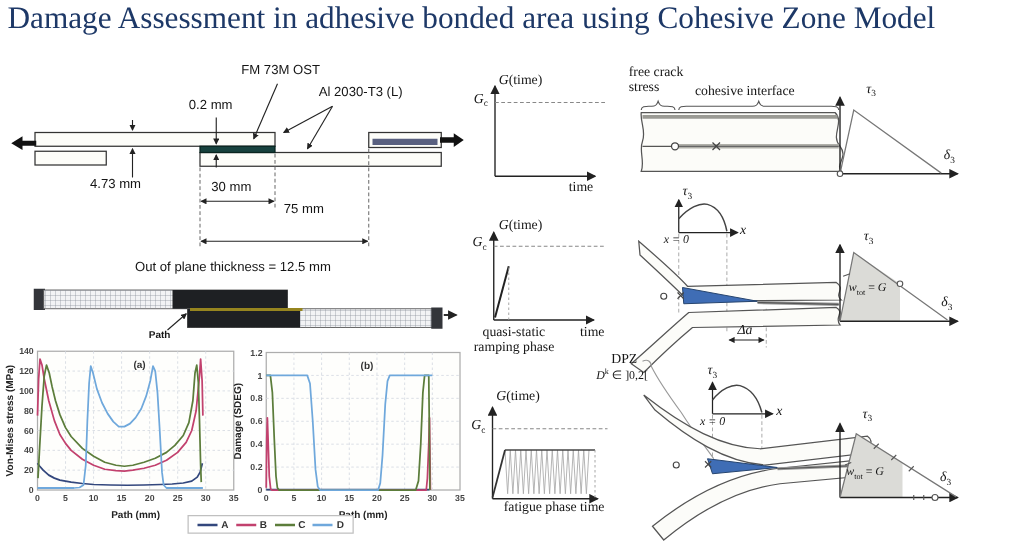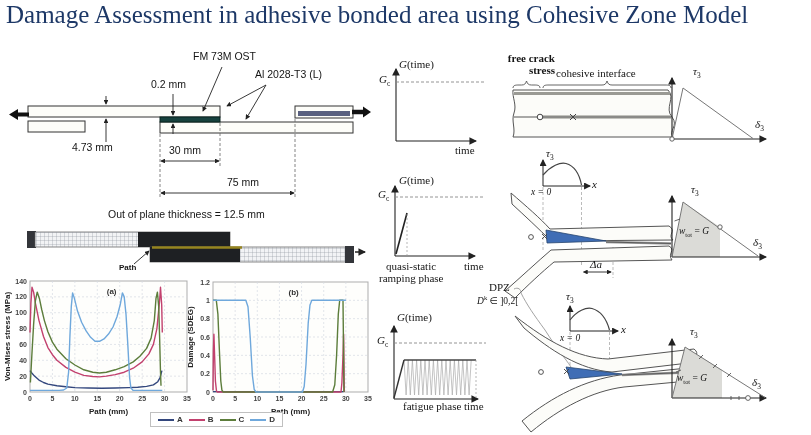--- a/index.html
+++ b/index.html
@@ -6,21 +6,21 @@
   #stage{position:relative;width:811px;height:435px;background:#ffffff;overflow:hidden;
          font-family:"Liberation Sans",sans-serif;}
   .title{position:absolute;left:6px;top:1px;width:802px;font-family:"Liberation Serif",serif;
          font-size:25px;color:#1d3867;white-space:nowrap;}
   .lbl{position:absolute;font-family:"Liberation Sans",sans-serif;font-size:10.5px;color:#151515;
        white-space:nowrap;line-height:1.05;}
   .serif{font-family:"Liberation Serif",serif;font-size:11px;}
   .it{font-style:italic;}
   .sm{font-size:9.5px;}
   .xs{font-size:8px;font-weight:bold;}
-  .ctr{text-align:right;font-weight:bold;}
+  .ctr{text-align:left;}
   .lbl sub{font-size:68%;}
   .lbl sup{font-size:68%;}
   svg{position:absolute;left:0;top:0;}
   .tick{font:bold 7px "Liberation Sans",sans-serif;fill:#444;}
   .alabel{font:bold 8px "Liberation Sans",sans-serif;fill:#222;}
   .plabel{font:bold 8px "Liberation Sans",sans-serif;fill:#333;}
   #legend{position:absolute;left:150px;top:412px;display:inline-flex;align-items:center;gap:6px;
           border:1px solid #c0c0c0;background:#fff;padding:2px 7px;font:bold 8px "Liberation Sans",sans-serif;color:#333;}
   #legend .sw{display:inline-block;width:16px;height:2px;margin-right:3px;vertical-align:middle;}
 </style>
@@ -261,25 +261,25 @@
         <line x1="713" y1="368" x2="717" y2="364"></line>
         <line x1="727" y1="377" x2="731" y2="373"></line>
         <line x1="731" y1="396" x2="731" y2="400"></line>
         <line x1="739" y1="396" x2="739" y2="400"></line>
       </g>
       <circle cx="748" cy="398" r="2.4" fill="#fff" stroke="#555" stroke-width="0.9"></circle>
     </g>
   </svg>
 
   <div class="lbl" style="left:193px;top:51px">FM 73M OST</div>
-  <div class="lbl" style="left:255px;top:69px">Al 2028-T3 (L)</div>
+  <div class="lbl" style="left:255px;top:69px">Al 2030-T3 (L)</div>
   <div class="lbl" style="left:151px;top:79px">0.2 mm</div>
   <div class="lbl" style="left:72px;top:142px">4.73 mm</div>
   <div class="lbl" style="left:169px;top:145px">30 mm</div>
-  <div class="lbl" style="left:227px;top:177px">75 mm</div>
+  <div class="lbl" style="left:227px;top:162px">75 mm</div>
   <div class="lbl" style="left:108px;top:209px">Out of plane thickness = 12.5 mm</div>
   <div class="lbl xs" style="left:119px;top:264px">Path</div>
 
   <div class="lbl serif" style="left:399px;top:59px"><span class="it">G</span><span>(time)</span></div>
   <div class="lbl serif" style="left:379px;top:74px"><span class="it">G</span><sub>c</sub></div>
   <div class="lbl serif" style="left:455px;top:145px">time</div>
   <div class="lbl serif" style="left:399px;top:175px"><span class="it">G</span><span>(time)</span></div>
   <div class="lbl serif" style="left:378px;top:189px"><span class="it">G</span><sub>c</sub></div>
   <div class="lbl serif" style="left:464px;top:261px">time</div>
   <div class="lbl serif" style="left:386px;top:261px">quasi-static</div>

